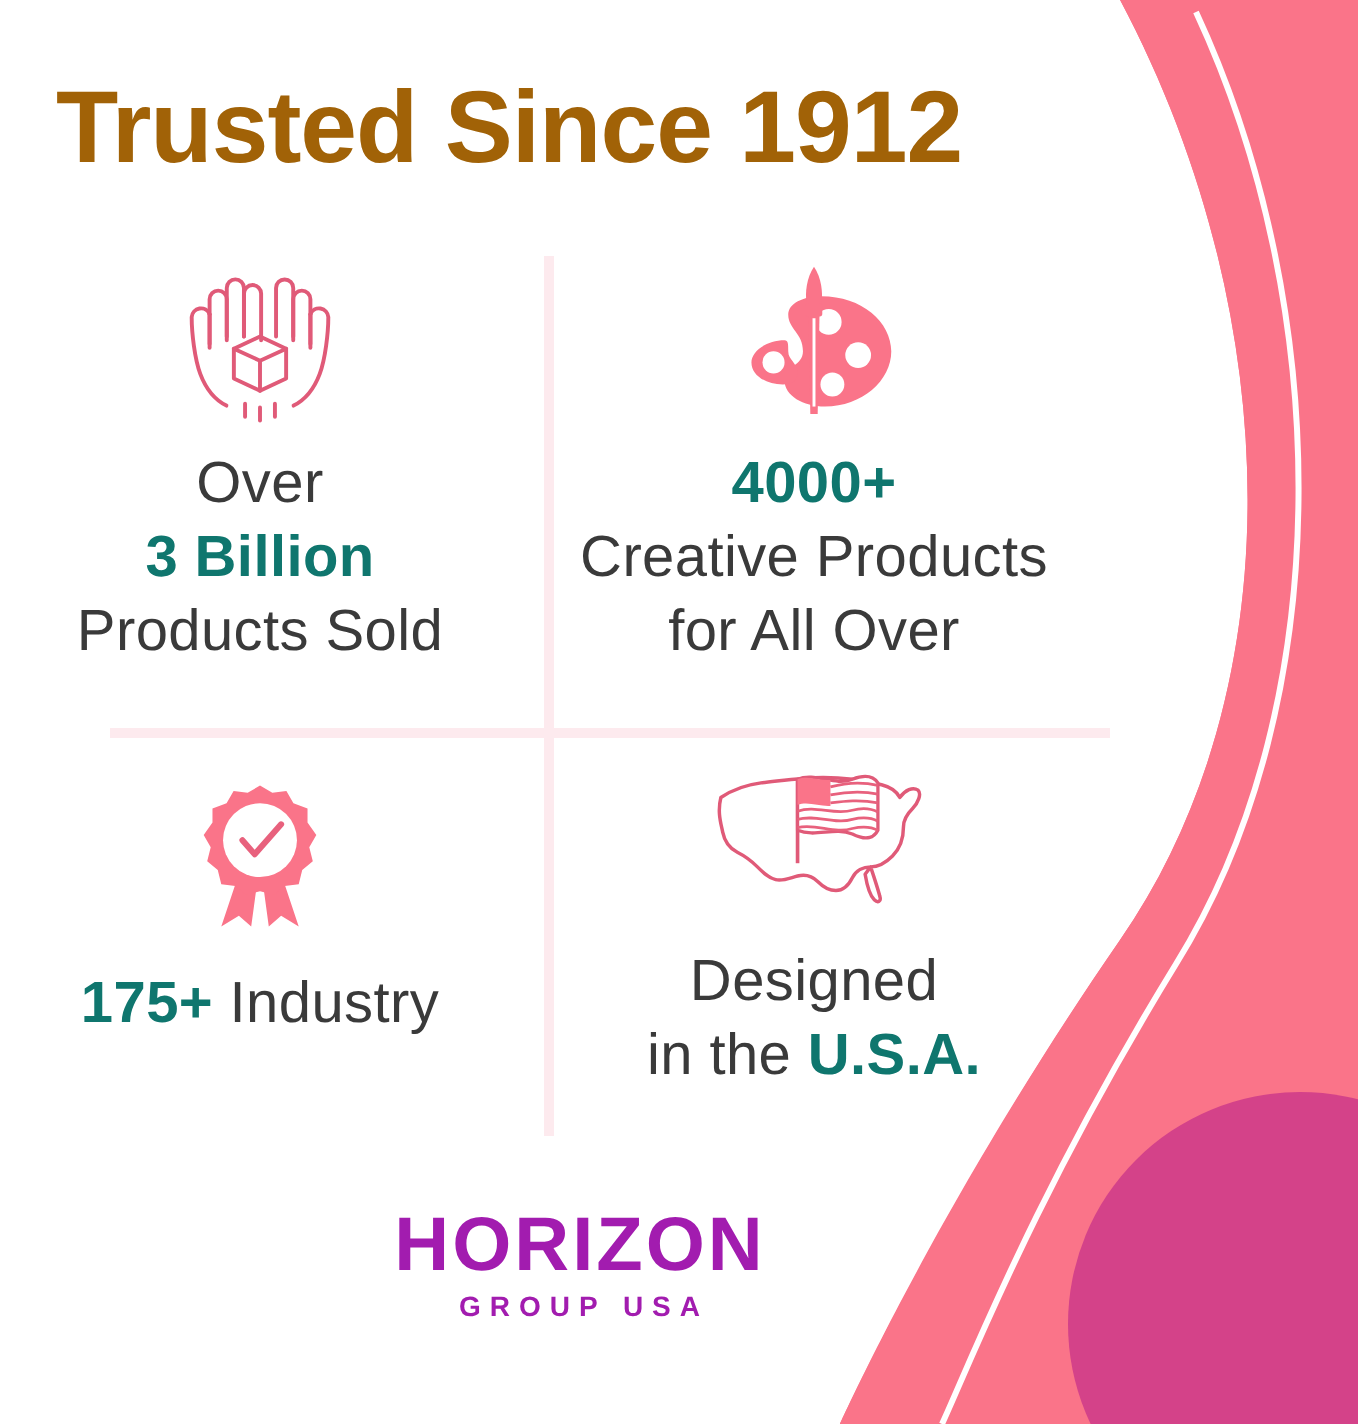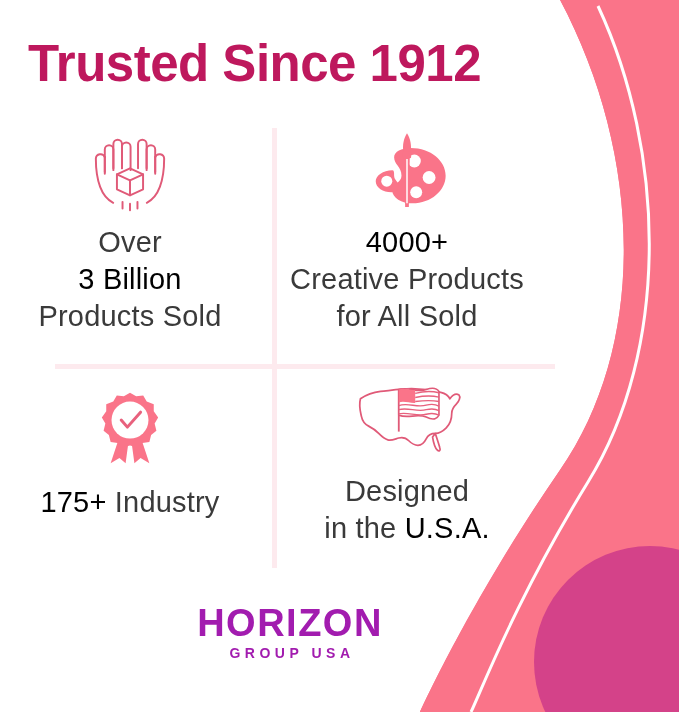--- a/index.html
+++ b/index.html
@@ -33,21 +33,21 @@
   .title {
     position: absolute;
     left: 0;
     top: 36px;
     width: 580px;
     text-align: left;
     padding-left: 28px;
     font-size: 51px;
     font-weight: bold;
     letter-spacing: -0.5px;
-    color: #be185d;
+    color: #a16207;
     line-height: 1.08;
     white-space: nowrap;
   }
 
   
   .divider-v {
     position: absolute;
     left: 272px;
     top: 128px;
     width: 5px;
@@ -95,21 +95,21 @@
 
   .feature-text {
     text-align: center;
     color: #3a3a3a;
     font-size: 29px;
     line-height: 1.28;
     font-weight: 300;
     letter-spacing: 0.2px;
     padding: 0 4px;
   }
-  .feature-text .bold { font-weight: normal; color: #000000; }
+  .feature-text .bold { font-weight: bold; color: #0f766e; }
   .feature-text .line { display: block; white-space: nowrap; }
 
   .cell-tl .feature-text { margin-top: 6px; }
   .cell-tr .feature-text { margin-top: 6px; }
   .cell-bl .feature-text { margin-top: 10px; }
   .cell-br .feature-text { margin-top: 10px; }
 
   
   .logo {
     position: absolute;
@@ -227,21 +227,21 @@
           <rect x="45.5" y="24" width="9" height="7" rx="1.4" fill="#fa7489"></rect>
 
           <path d="M50,4 C54,10 55,18 54,24 L46,24 C45,18 46,10 50,4 Z" fill="#fa7489"></path>
 
           <path d="M50,32 L50,80" stroke="#ffffff" stroke-width="1.6" fill="none"></path>
         </svg>
       </div>
       <div class="feature-text">
         <span class="line bold">4000+</span>
         <span class="line">Creative Products</span>
-        <span class="line">for All Sold</span>
+        <span class="line">for All Over</span>
       </div>
     </div>
 
     <div class="cell cell-bl">
       <div class="icon-wrap">
         <svg viewBox="0 0 100 92" width="88" height="82" aria-hidden="true">
 
           <path d="M36,62 L28,86 L38,80 L45,86 L48,64 Z" fill="#fa7489"></path>
           <path d="M64,62 L72,86 L62,80 L55,86 L52,64 Z" fill="#fa7489"></path>
 

